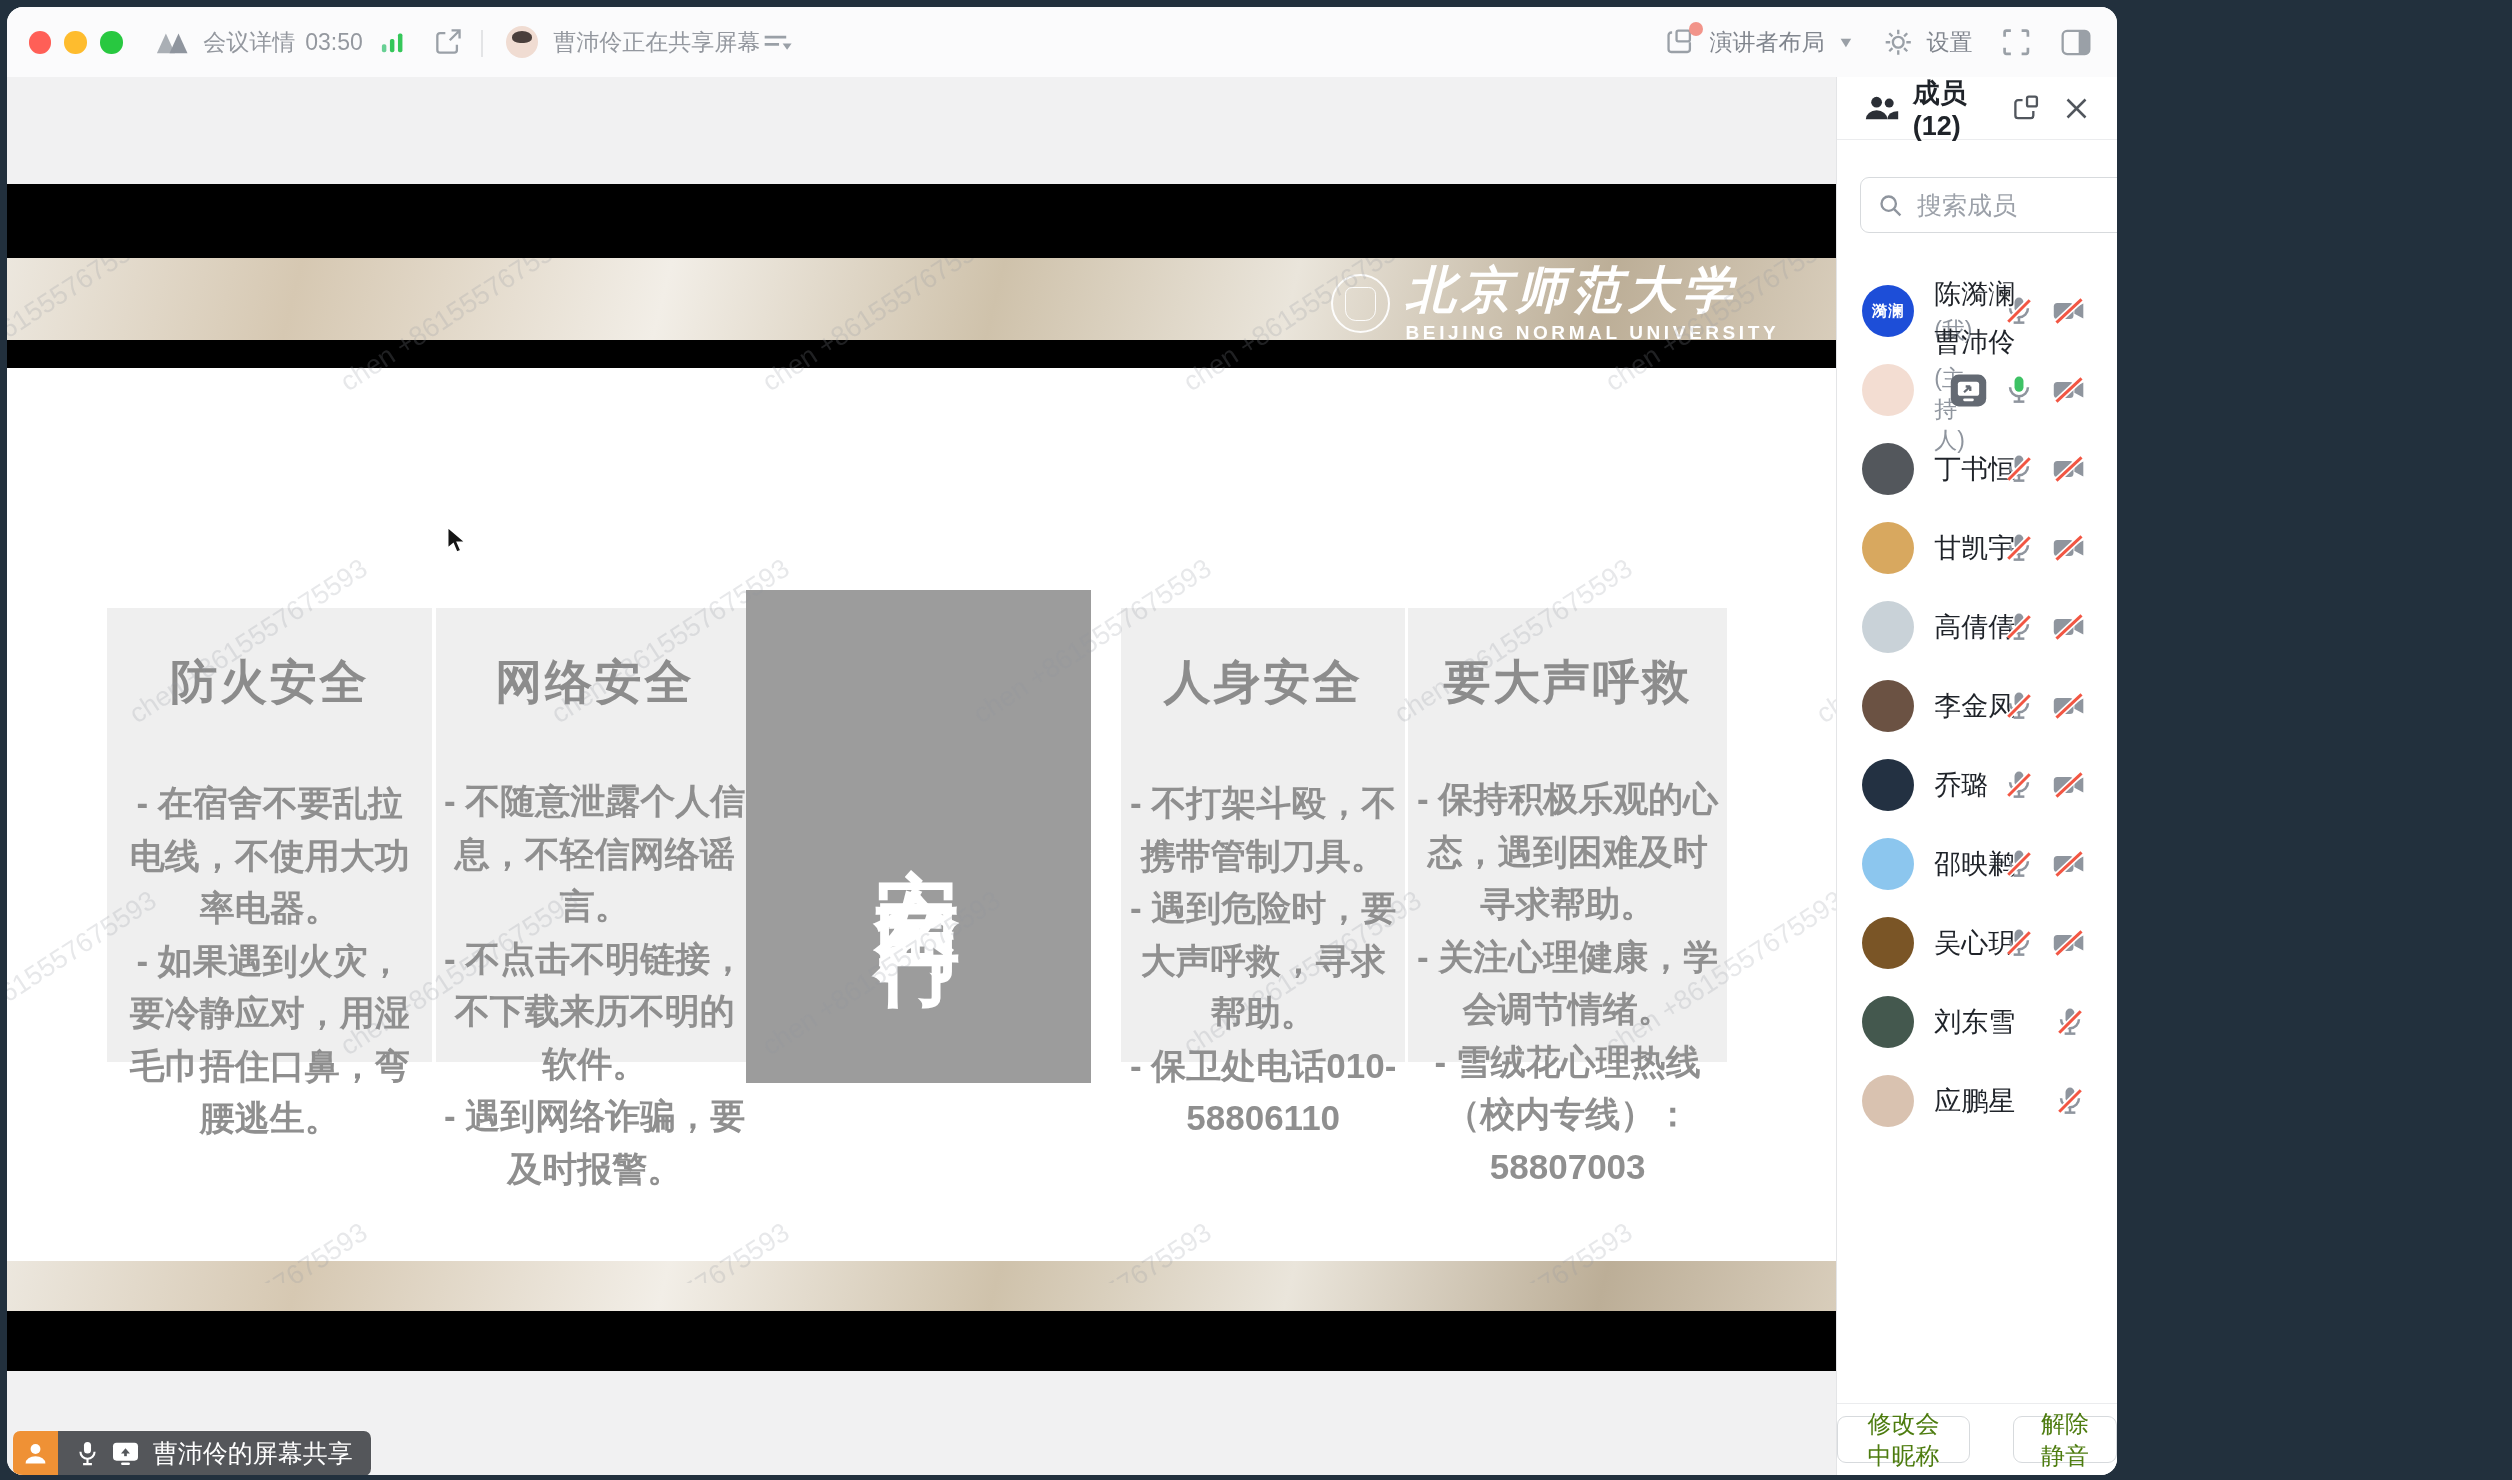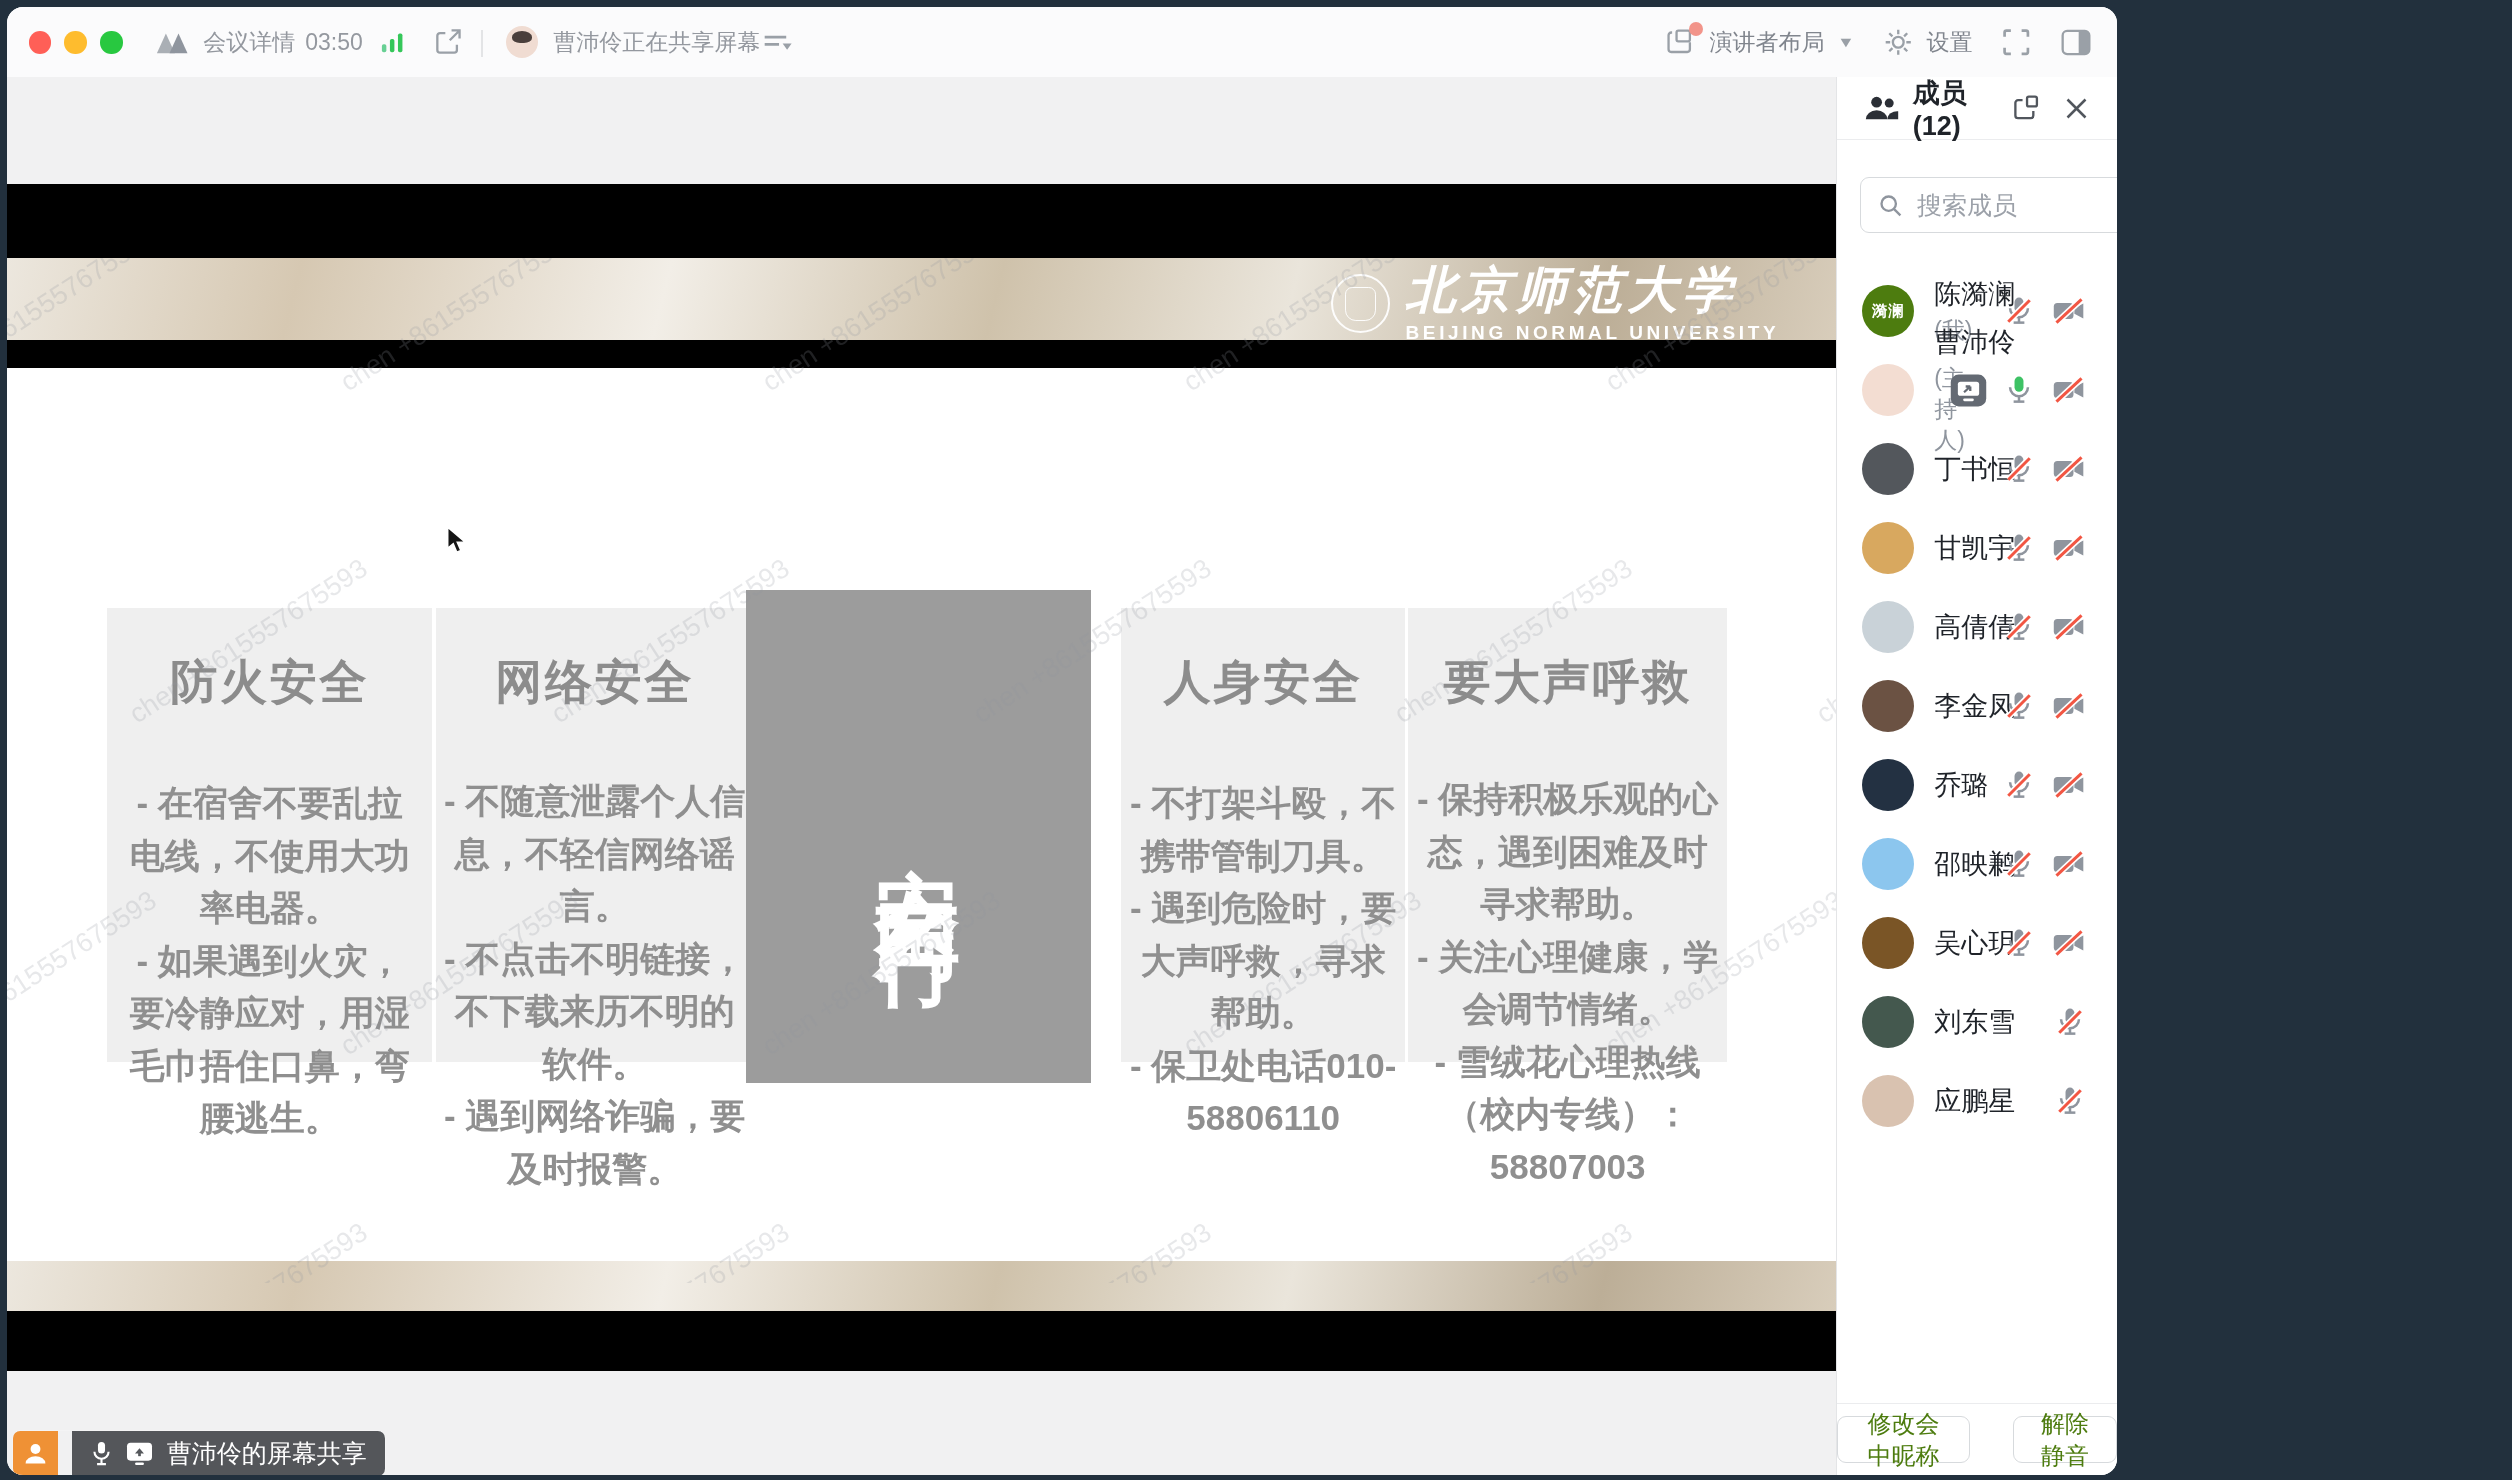--- a/index.html
+++ b/index.html
@@ -47,21 +47,21 @@
   .sbox .sbody{font-size:35px;font-weight:700;line-height:1.5;margin-top:63px;padding:0 12.6px;white-space:pre-line;}
   .centerbox{position:absolute;background:#9c9c9c;display:flex;align-items:center;justify-content:center;z-index:3;}
   .centertxt{writing-mode:vertical-rl;color:#fff;font-size:86px;font-weight:700;letter-spacing:20px;}
   
   .wmlayer{position:absolute;left:0;top:74px;width:100%;height:1025px;overflow:hidden;pointer-events:none;z-index:5;}
   .wm{position:absolute;transform:rotate(-33deg);font-size:27px;color:rgba(145,150,158,0.22);white-space:nowrap;}
   
   .cursor{position:absolute;left:438px;top:449px;z-index:9;}
   
   .pill{position:absolute;left:5.4px;top:1354px;display:flex;height:45px;z-index:10;border-radius:7.2px;overflow:hidden;
-    box-shadow:0 0 0 0.9px rgba(255,255,255,.25);gap:14px;}
+    box-shadow:0 0 0 0.9px rgba(255,255,255,.25);}
   .pill-user{width:45px;background:#ef9135;display:flex;align-items:center;justify-content:center;}
   .pill-body{background:rgba(62,64,68,.88);display:flex;align-items:center;gap:12.6px;padding:0 18px;color:#fff;font-size:25px;}
   
   .p-header{height:63px;flex:0 0 63px;display:flex;align-items:center;padding:0 27px;border-bottom:1.8px solid #ebecee;}
   .p-title{font-size:27px;font-weight:700;color:#1f2329;margin-left:12.6px;flex:1;}
   .p-hicons{display:flex;align-items:center;gap:23px;color:#51565d;}
   .p-search-row{display:flex;align-items:center;gap:14.4px;padding:20px 23px 16px 23px;}
   .searchbox{flex:1;height:56px;border:1.8px solid #d7dadd;border-radius:9px;display:flex;align-items:center;padding:0 16px;background:#fff;}
   .searchbox input{border:none;outline:none;flex:1;font-size:25px;color:#b91c1c;margin-left:10.8px;font-family:inherit;background:transparent;}
   .searchbox input::placeholder{color:#9ca1a9;}
@@ -304,21 +304,21 @@
             <circle cx="16" cy="11" r="6"></circle>
               <path d="M5 30 a11 9 0 0 1 20 -5"></path>
               <line x1="27" y1="24" x2="27" y2="34"></line>
               <line x1="22" y1="29" x2="32" y2="29"></line>
             </svg>
         </div>
       </div>
 
       <div class="mlist">
           <div class="mrow">
-    <div class="avatar" style="background: #4d7c0f;">漪澜</div>
+    <div class="avatar" style="background: #1d4ed8;">漪澜</div>
     <div class="mtext">
       <div class="mname">陈漪澜</div>
       <div class="msub">(我)</div>
     </div>
     <div class="micons">
 
       <span class="icon">
         <svg width="34" height="34" viewBox="0 0 38 38" fill="none">
           <rect x="14" y="4" width="10" height="17" rx="5" fill="#8f959e"></rect>
           <path d="M9 16 a10 10 0 0 0 20 0" stroke="#8f959e" stroke-width="2.8"></path>

